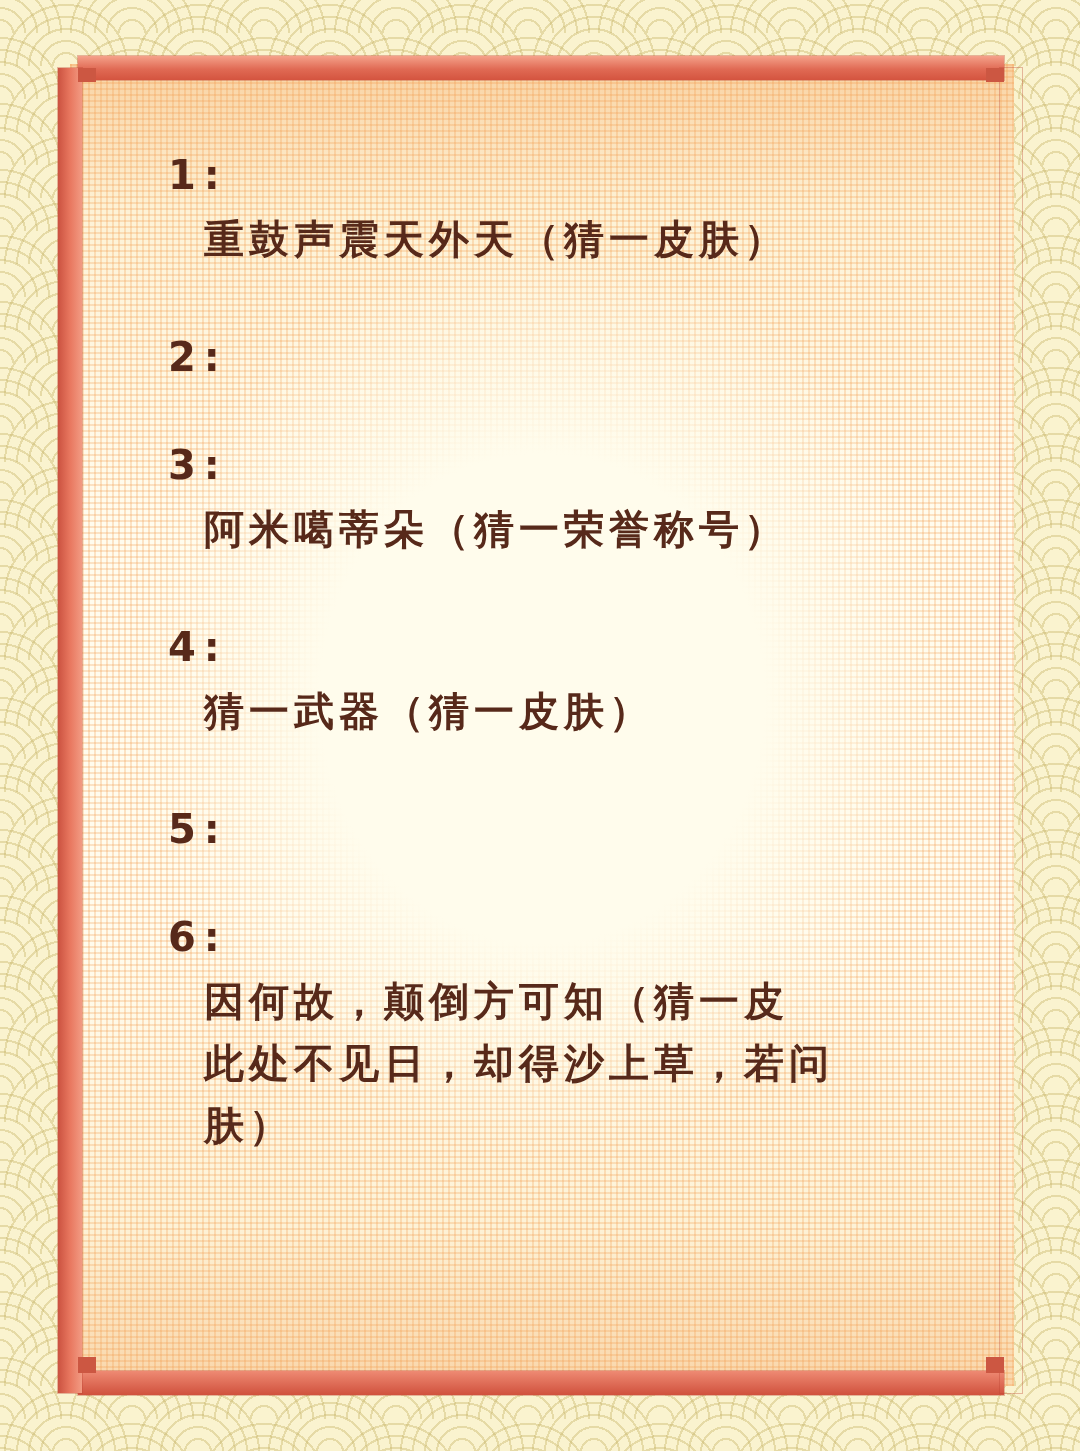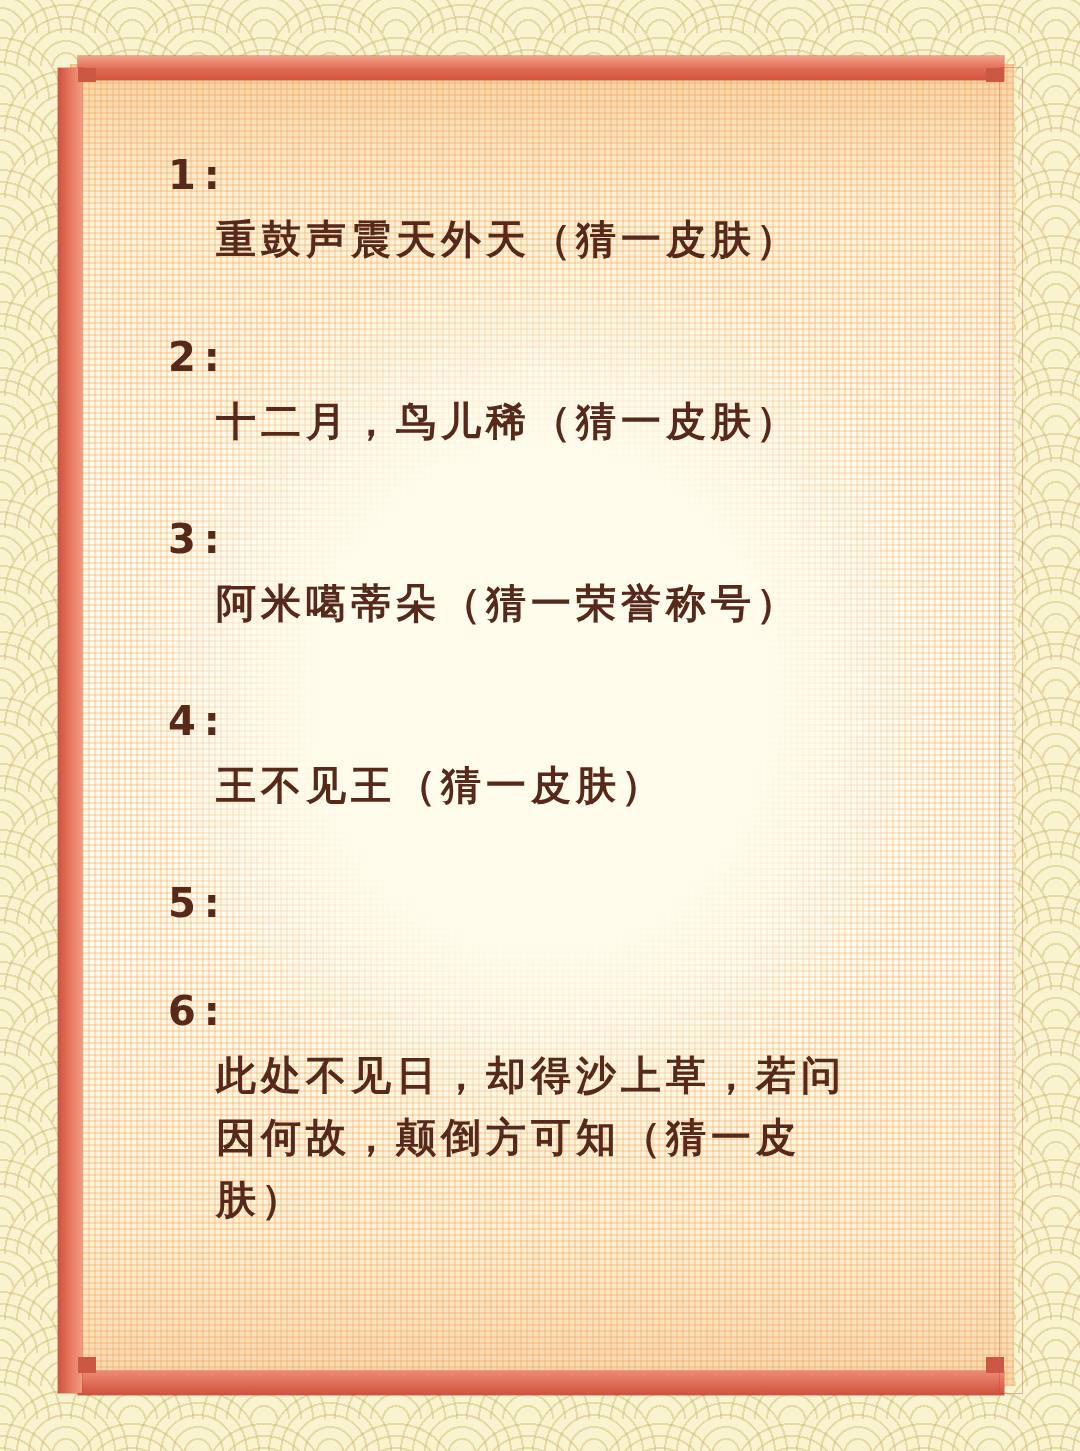--- a/index.html
+++ b/index.html
@@ -56,21 +56,21 @@
   .content{
     position:absolute;left:82px;top:80px;width:920px;height:1291px;
     box-sizing:border-box;padding:74px 20px 0 86px;
     color:#57291a;font-weight:700;
   }
   .riddle-item{margin-bottom:66px;}
   .riddle-number{
     font-size:40px;line-height:42px;letter-spacing:8px;white-space:nowrap;
   }
   .riddle-text{
-    margin:12px 0 0 48px;font-size:40px;letter-spacing:5px;
+    margin:12px 0 0 36px;font-size:40px;letter-spacing:5px;
   }
   .riddle-line{line-height:62px;white-space:nowrap;}
 </style>
 </head>
 <body>
 
 <div class="stage">
 
   <div class="panel"></div>
 
@@ -87,46 +87,43 @@
 
     <div class="riddle-item">
       <div class="riddle-number">1:</div>
       <div class="riddle-text">
         <div class="riddle-line">重鼓声震天外天（猜一皮肤）</div>
       </div>
     </div>
 
     <div class="riddle-item">
       <div class="riddle-number">2:</div>
-      <div class="riddle-text">
-        <div class="riddle-line">十二月，鸟儿稀（猜一皮肤）</div>
-      </div>
     </div>
 
     <div class="riddle-item">
       <div class="riddle-number">3:</div>
       <div class="riddle-text">
         <div class="riddle-line">阿米噶蒂朵（猜一荣誉称号）</div>
       </div>
     </div>
 
     <div class="riddle-item">
       <div class="riddle-number">4:</div>
       <div class="riddle-text">
-        <div class="riddle-line">王不见王（猜一皮肤）</div>
+        <div class="riddle-line">猜一武器（猜一皮肤）</div>
       </div>
     </div>
 
     <div class="riddle-item">
       <div class="riddle-number">5:</div>
     </div>
 
     <div class="riddle-item">
       <div class="riddle-number">6:</div>
       <div class="riddle-text">
+        <div class="riddle-line">因何故，颠倒方可知（猜一皮</div>
         <div class="riddle-line">此处不见日，却得沙上草，若问</div>
-        <div class="riddle-line">因何故，颠倒方可知（猜一皮</div>
         <div class="riddle-line">肤）</div>
       </div>
     </div>
 
   </div>
 </div>
 
 </body></html>

